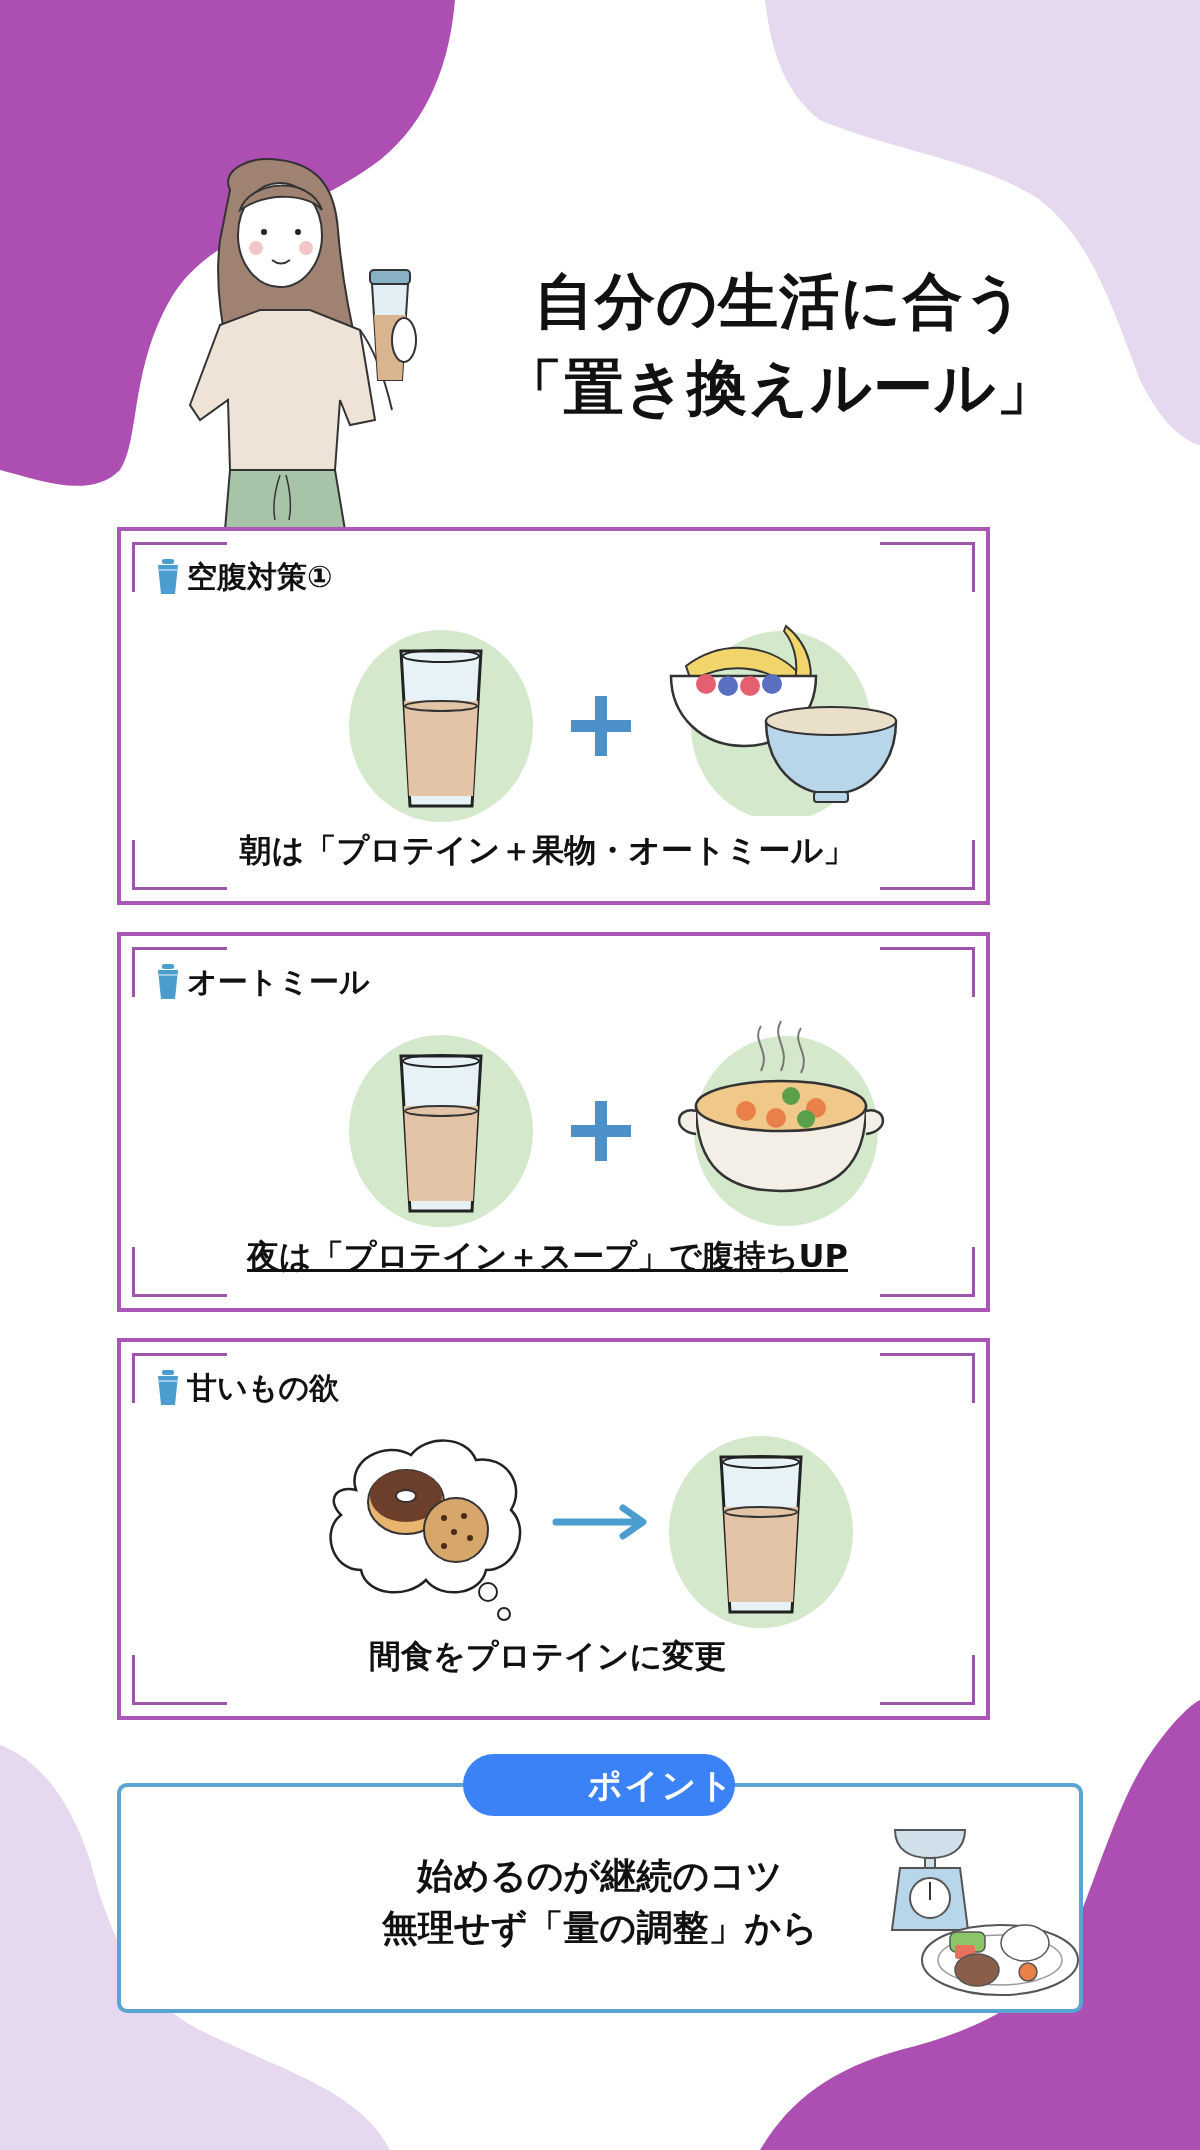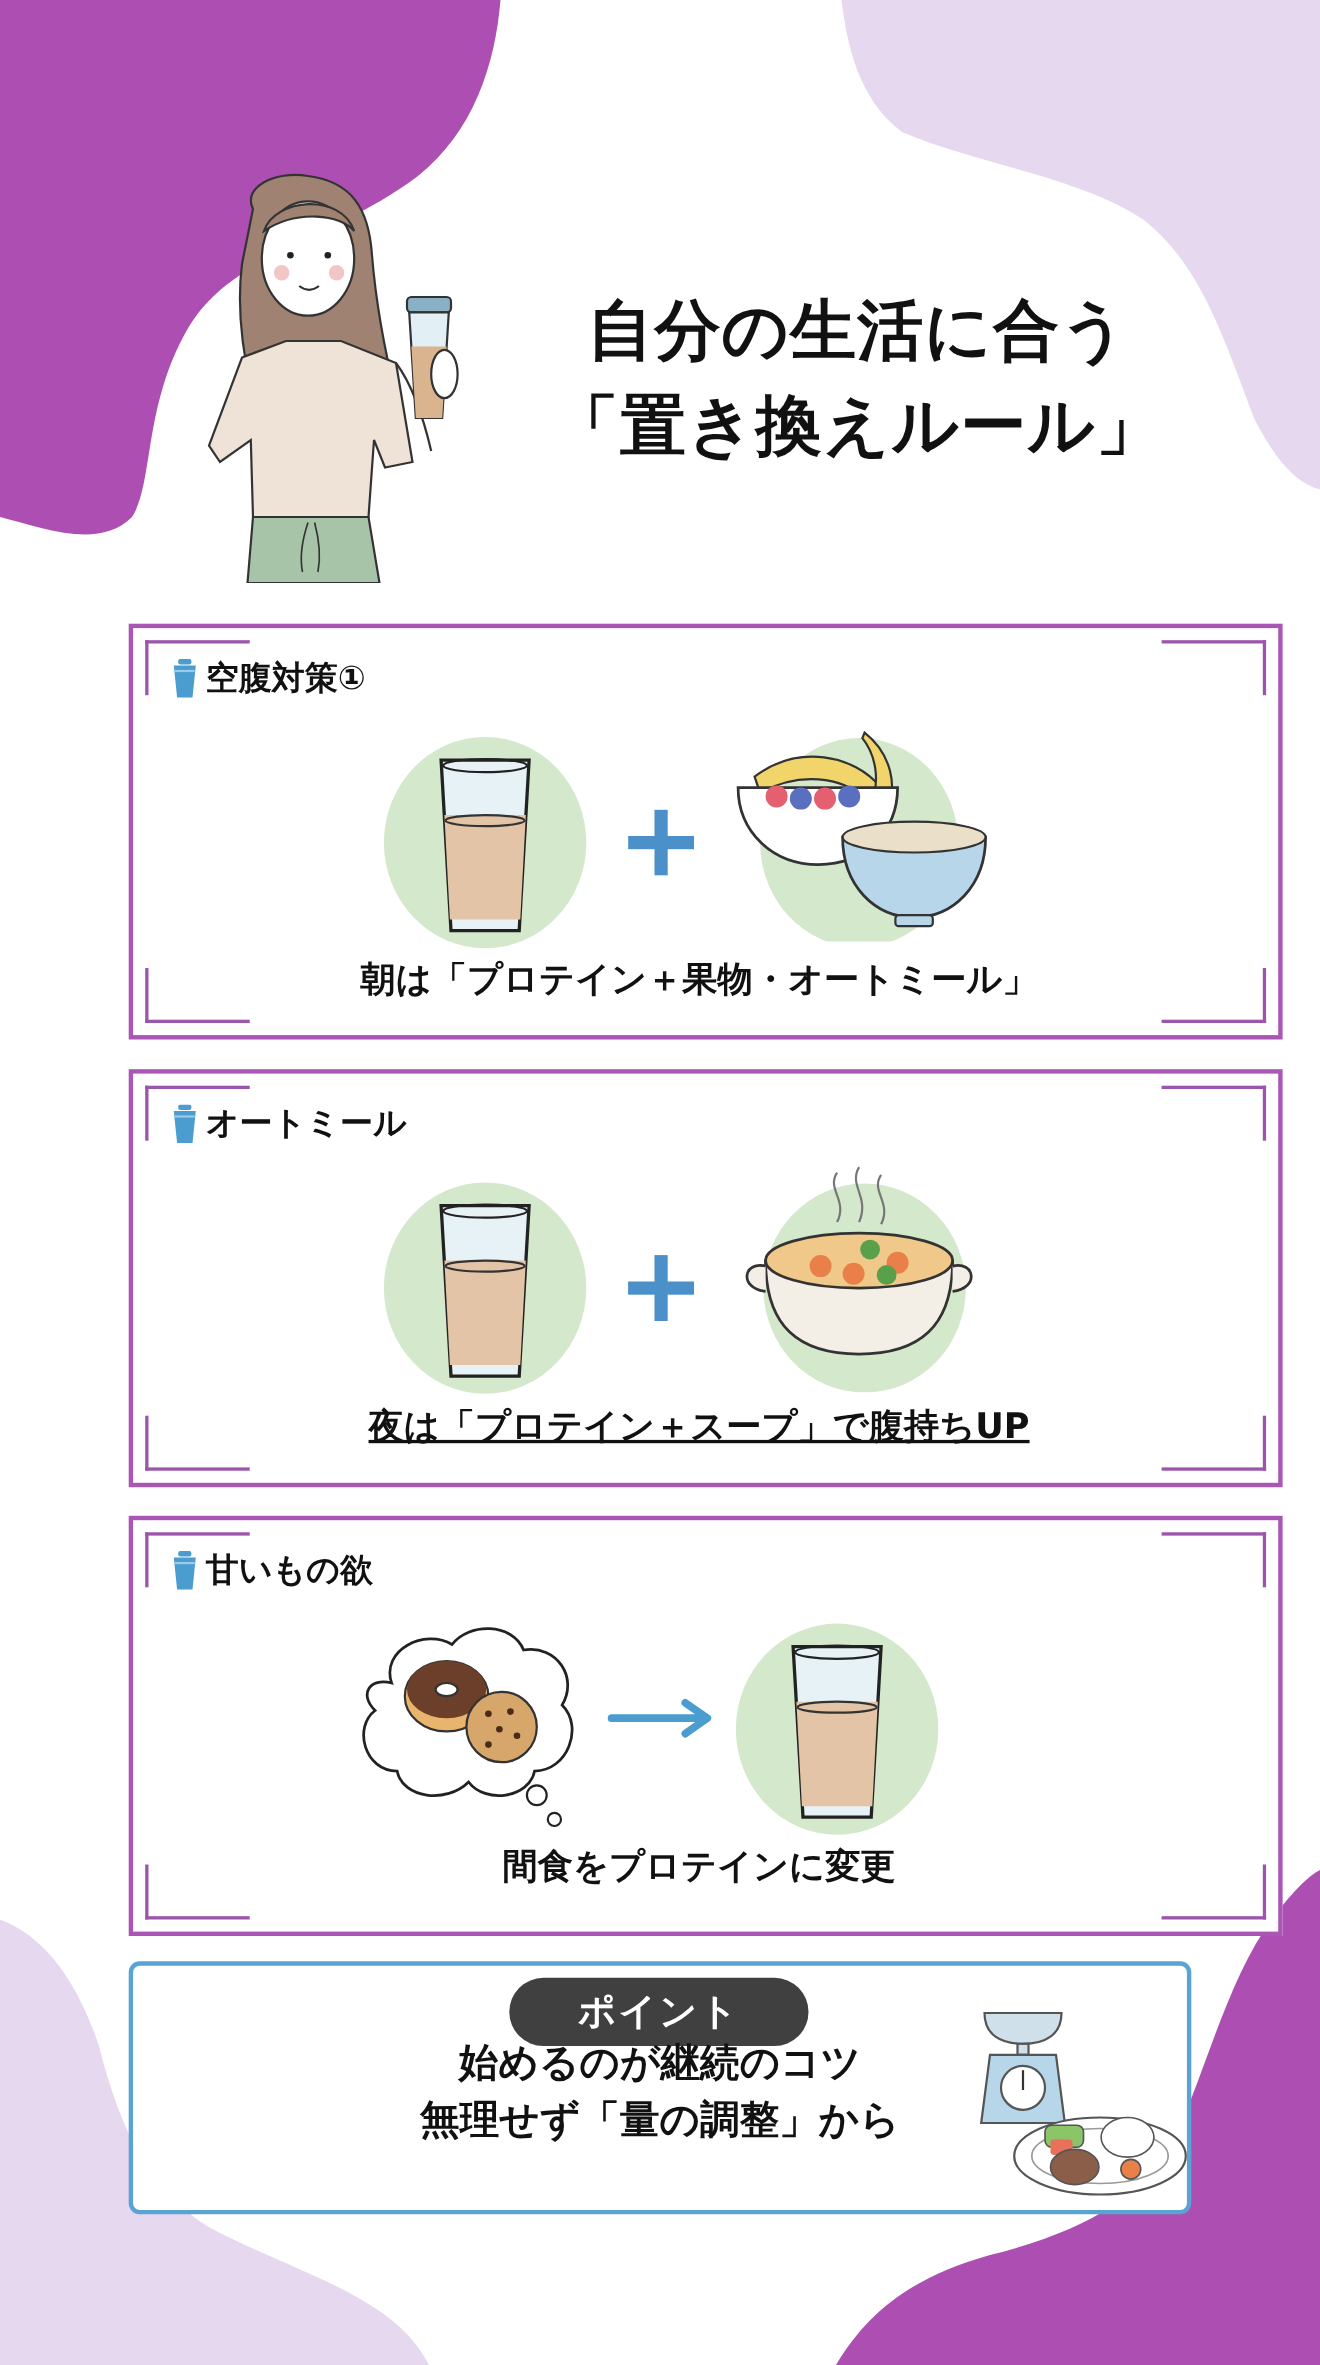--- a/index.html
+++ b/index.html
@@ -17,24 +17,23 @@
   .hero-illus { left: 160px; top: 150px; width: 300px; height: 380px; }
   .hero-title {
     left: 480px; top: 258px; width: 600px;
     font-weight: bold; font-size: 60px; line-height: 86px; letter-spacing: 1px;
     text-align: center;
   }
   .hero-title div { white-space: nowrap; }
 
   
   .card {
-    position: absolute; left: 117px; width: 1049px; z-index: 1;
+    position: absolute; left: 117px; width: 873px; z-index: 1;
     border: 4px solid #a956b4;
     background: #ffffff;
-    margin-top: 40px;
   }
   .corner { position: absolute; width: 95px; height: 50px; border-color: #9b55aa; border-style: solid; border-width: 0; }
   .corner.tl { left: 11px; top: 11px; border-left-width: 3px; border-top-width: 3px; }
   .corner.tr { right: 11px; top: 11px; border-right-width: 3px; border-top-width: 3px; }
   .corner.bl { left: 11px; bottom: 11px; border-left-width: 3px; border-bottom-width: 3px; }
   .corner.br { right: 11px; bottom: 11px; border-right-width: 3px; border-bottom-width: 3px; }
 
   .card-head {
     position: absolute; left: 36px; top: 26px;
     display: flex; align-items: center; gap: 8px;
@@ -47,24 +46,23 @@
   }
   .illus { position: absolute; }
 
   
   .point-box {
     position: absolute; left: 117px; top: 1783px; width: 966px; height: 230px; z-index: 1;
     border: 4px solid #5aa3d3; border-radius: 10px; background: #fff;
   }
   .point-badge {
     position: absolute; left: 463px; top: 1754px; width: 272px; height: 62px; z-index: 2;
-    background: #404040; border-radius: 31px;
-    color: #fff; font-weight: bold; font-size: 34px; line-height: 62px; text-align: center;
+    background: #3b82f6; border-radius: 31px;
+    color: #fff; font-weight: bold; font-size: 34px; line-height: 62px; text-align: right;
     letter-spacing: 2px;
-    margin-top: 44px;
   }
   .point-text {
     position: absolute; left: 300px; top: 1850px; width: 600px; z-index: 2;
     text-align: center; font-weight: bold; font-size: 36px; line-height: 52px;
   }
   .point-illus { position: absolute; left: 880px; top: 1820px; width: 200px; height: 180px; z-index: 2; }
 </style>
 </head>
 <body>
 

